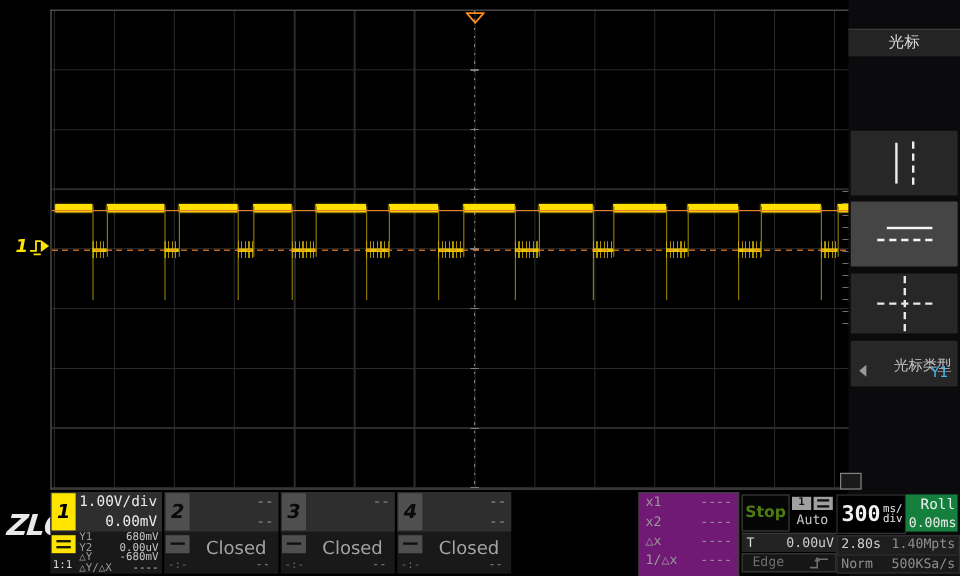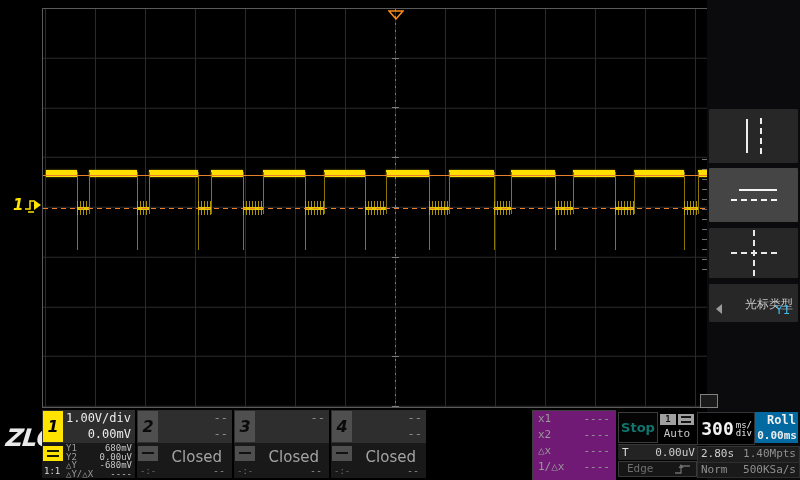--- a/index.html
+++ b/index.html
@@ -81,40 +81,40 @@
   .meas-row .v{color:#c6c6c6;}
   .closed-text{position:absolute;right:10px;top:38px;font-size:15px;color:#a4a4a4;font-family:"DejaVu Sans",sans-serif;}
   .bl-txt{position:absolute;left:3px;bottom:2px;font-size:9px;color:#6e6e6e;}
   .br-txt{position:absolute;right:7px;bottom:2px;font-size:10px;color:#8a8a8a;}
 
   .cursorbox{position:absolute;left:532px;top:410px;width:84px;height:88px;background:#701a75;border:1px solid #3f3f3f;box-sizing:border-box;}
   .cur-row{display:flex;justify-content:space-between;height:16px;line-height:16px;padding:0 5px;font-size:11px;color:#9a9a9a;}
 
   .trigbox{position:absolute;left:618px;top:410px;width:79px;height:68px;}
   .stopbox{position:absolute;left:0;top:2px;width:38px;height:29px;background:#050505;border:1px solid #3c3c3c;
-           color:#0f766e;font-weight:bold;font-size:13px;text-align:center;line-height:29px;font-family:"DejaVu Sans",sans-serif;}
+           color:#4d7c0f;font-weight:bold;font-size:13px;text-align:center;line-height:29px;font-family:"DejaVu Sans",sans-serif;}
   .chip{position:absolute;top:4px;width:16px;height:11px;background:#a0a0a0;color:#141414;
         font-size:9px;font-weight:bold;text-align:center;line-height:11px;}
   .chip.src{left:42px;}
   .chip.cpl{left:60px;}
   .chip.cpl .l1{position:absolute;left:3px;right:3px;top:2px;border-top:2px solid #141414;}
   .chip.cpl .l2{position:absolute;left:3px;right:3px;top:7px;border-top:2px dashed #141414;}
   .auto-txt{position:absolute;left:40px;top:17px;width:38px;text-align:center;font-size:11px;color:#c8c8c8;}
   .t-row{position:absolute;left:0;top:34px;width:79px;height:15px;background:#232323;border-top:1px solid #383838;}
   .t-row .lab{position:absolute;left:4px;top:1px;font-size:11px;color:#dadada;}
   .t-row .val{position:absolute;right:2px;top:1px;font-size:11px;color:#cfcfcf;}
   .edge-row{position:absolute;left:0;top:51px;width:77px;height:14px;border:1px solid #3a3a3a;background:#161616;}
   .edge-row .lab{position:absolute;left:8px;top:0px;font-size:11px;color:#6e6e6e;}
 
   .tbbox{position:absolute;left:697px;top:410px;width:103px;height:68px;}
   .tb-main{position:absolute;left:0;top:2px;width:56px;height:31px;background:#000;border:1px solid #333;
            display:flex;align-items:center;justify-content:flex-end;color:#f2f2f2;}
   .tb-main .num{font-size:18px;font-weight:bold;}
   .tb-main .units{display:flex;flex-direction:column;font-size:9px;line-height:8px;margin:0 2px 0 2px;color:#e8e8e8;}
-  .tb-right{position:absolute;left:58px;top:2px;width:43px;height:31px;background:#0369a1;font-weight:bold;}
+  .tb-right{position:absolute;left:58px;top:2px;width:43px;height:31px;background:#15803d;}
   .tb-right .mode{position:absolute;right:2px;top:1px;font-size:12px;color:#f0f0f0;}
   .tb-right .delay{position:absolute;right:1px;bottom:1px;font-size:11px;color:#ececec;}
   .tb-row2{position:absolute;left:0;top:36px;width:101px;height:15px;background:#1e1e1e;border:1px solid #333;}
   .tb-row3{position:absolute;left:0;top:52px;width:101px;height:14px;background:#1a1a1a;border:1px solid #2e2e2e;}
   .tb-l{position:absolute;left:3px;top:0;font-size:11px;color:#cfcfcf;}
   .tb-r{position:absolute;right:3px;top:0;font-size:11px;color:#8f8f8f;}
   .tb-row3 .tb-l{color:#8f8f8f;}
 
   .tabbox{position:absolute;left:700px;top:394px;width:16px;height:12px;border:1px solid #828282;background:#1a1a1a;}
 </style>
@@ -195,20 +195,21 @@
   <div class="ch1-marker">
     <span class="num">1</span>
     <svg width="20" height="18">
       <path d="M2 13 H7 V5 H11" fill="none" stroke="#ffe400" stroke-width="1.5"></path>
       <polygon points="11,4 18,9 11,14" fill="#ffe400"></polygon>
       <path d="M5 16 H11" stroke="#ffe400" stroke-width="1.5"></path>
     </svg>
   </div>
 
   <aside class="sidebar">
+    <div class="sb-header">光标</div>
 
 
     <div class="sb-btn" style="top:109px;height:54px;">
       <div class="icon-vlines">
         <span class="solid"></span>
           <span class="dash"></span>
       </div>
     </div>
 
     <div class="sb-btn sel" style="top:168px;height:54px;">

